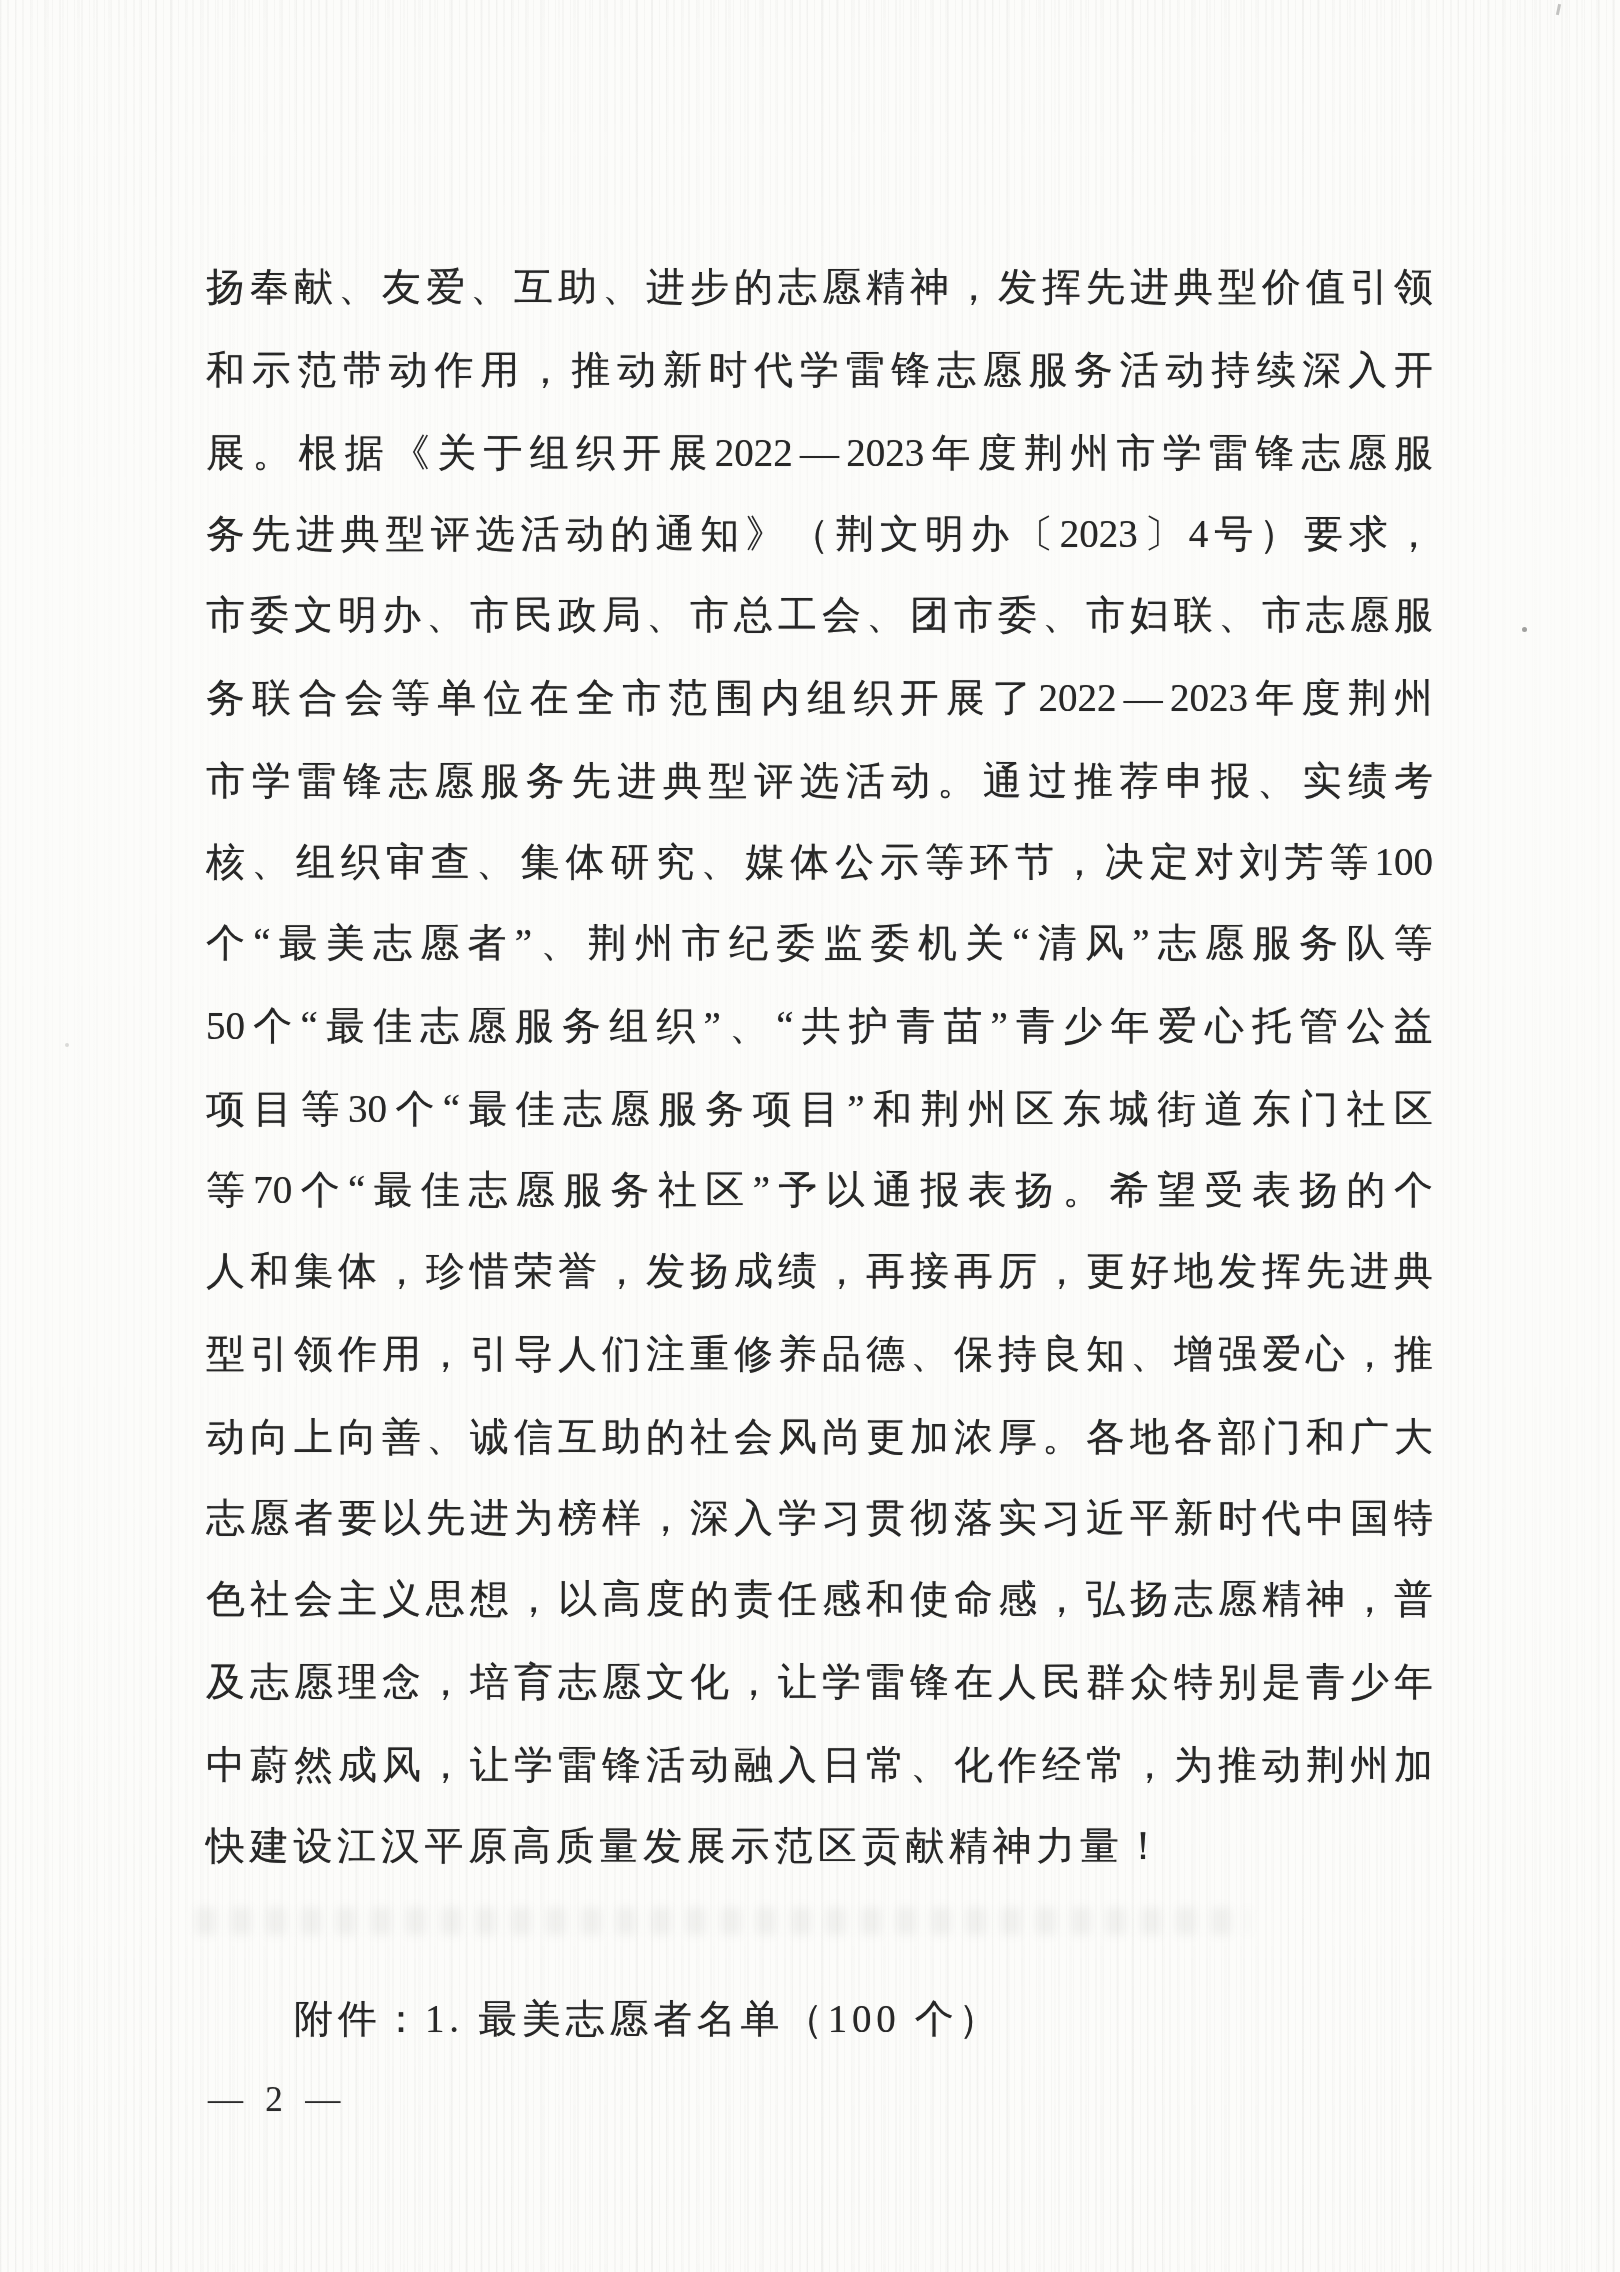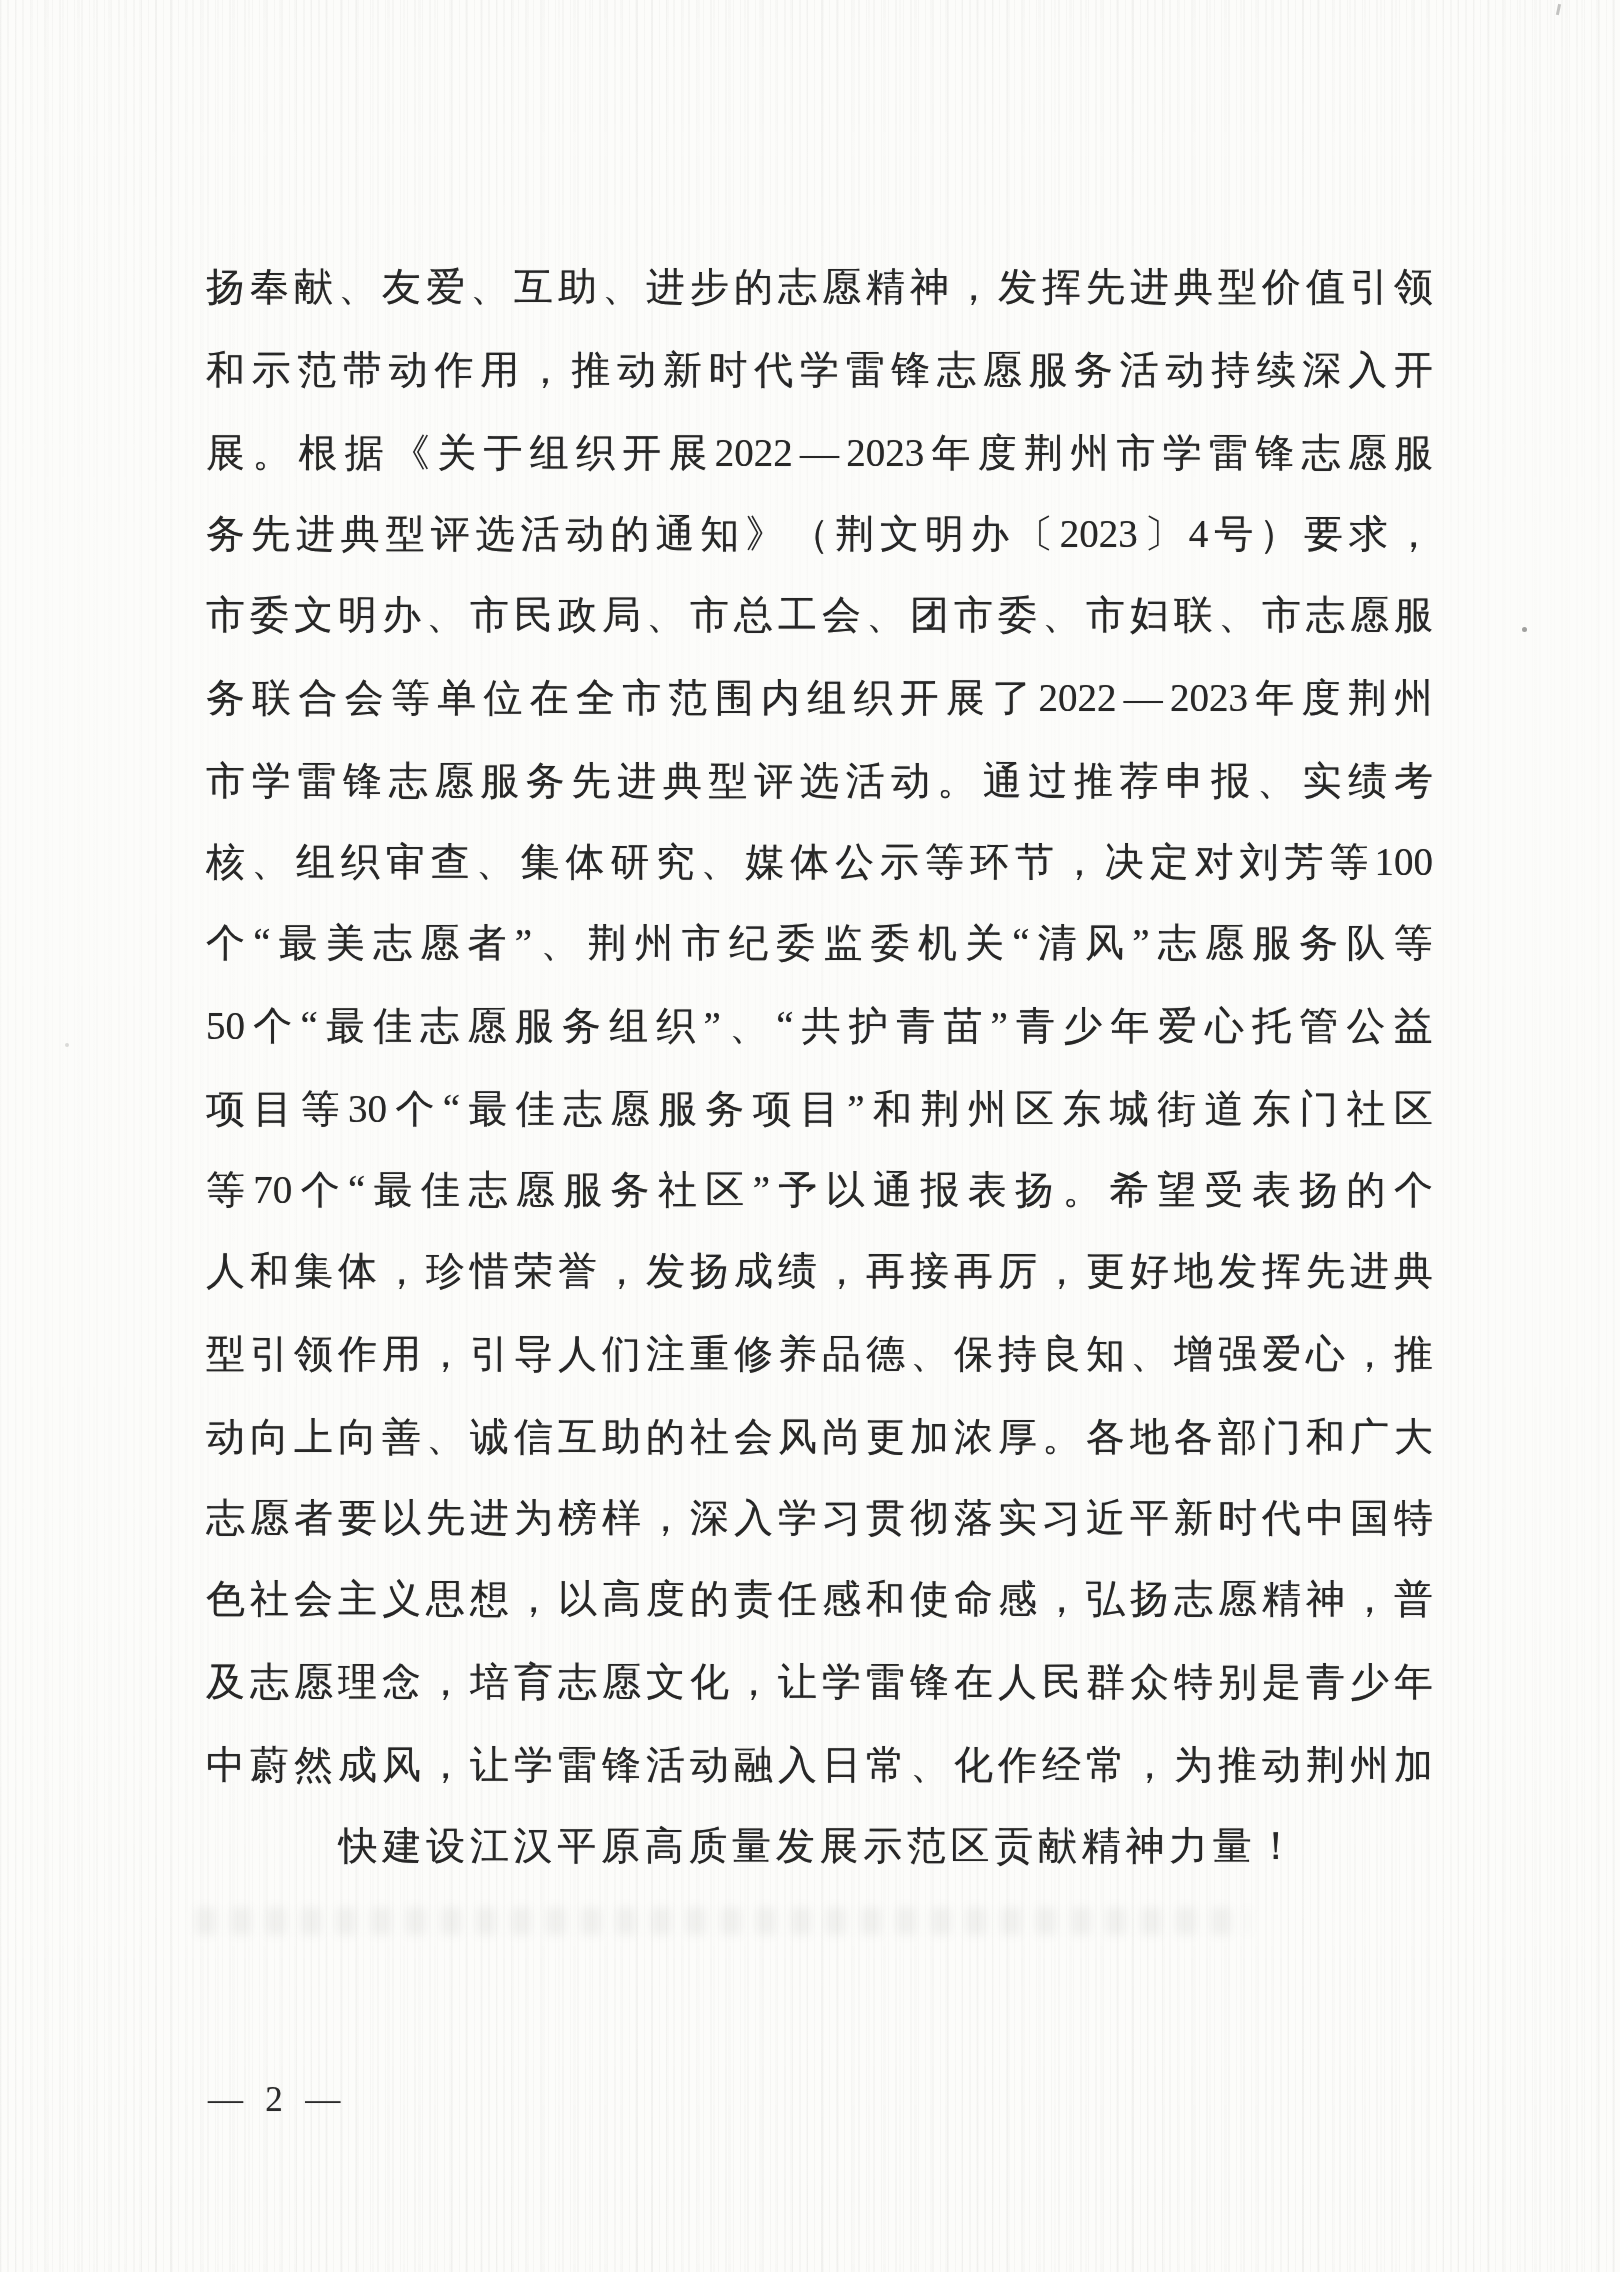--- a/index.html
+++ b/index.html
@@ -19,21 +19,21 @@
     -webkit-mask-image:linear-gradient(180deg, rgba(0,0,0,.85), rgba(0,0,0,.3) 25%, rgba(0,0,0,.4) 65%, rgba(0,0,0,.95));
             mask-image:linear-gradient(180deg, rgba(0,0,0,.85), rgba(0,0,0,.3) 25%, rgba(0,0,0,.4) 65%, rgba(0,0,0,.95));
   }
   .body-text{
     position:absolute;left:206px;top:247px;width:1227px;
     font-size:39px;color:#272727;
     text-shadow:0 0 0.7px rgba(30,30,30,.55);
   }
   .tline{height:82px;line-height:82px;white-space:nowrap;}
   .tline.just{display:flex;justify-content:space-between;}
-  .tline.plain{letter-spacing:4.7px;text-align:center;}
+  .tline.plain{letter-spacing:4.7px;}
   .tline:nth-child(4n+1){transform:translateY(-0.7px);}
   .tline:nth-child(4n+3){transform:translateY(0.7px);}
   .attachment-line{
     position:absolute;left:206px;top:1978px;width:1227px;
     height:82px;line-height:82px;
     padding-left:88px;box-sizing:border-box;
     font-size:39px;letter-spacing:4.7px;color:#272727;
     text-shadow:0 0 0.7px rgba(30,30,30,.55);
     white-space:nowrap;
   }
@@ -622,20 +622,21 @@
         <span>为</span>
         <span>推</span>
         <span>动</span>
         <span>荆</span>
         <span>州</span>
         <span>加</span>
       </div>
       <div class="tline plain">快建设江汉平原高质量发展示范区贡献精神力量！</div>
     </div>
 
+  <div class="attachment-line">附件：1. 最美志愿者名单（100 个）</div>
 
   <div class="page-number">— 2 —</div>
 
   <div class="ghost-band"></div>
   <div class="speck-1"></div>
   <div class="speck-2"></div>
   <div class="speck-3"></div>
 
 </div>
 

